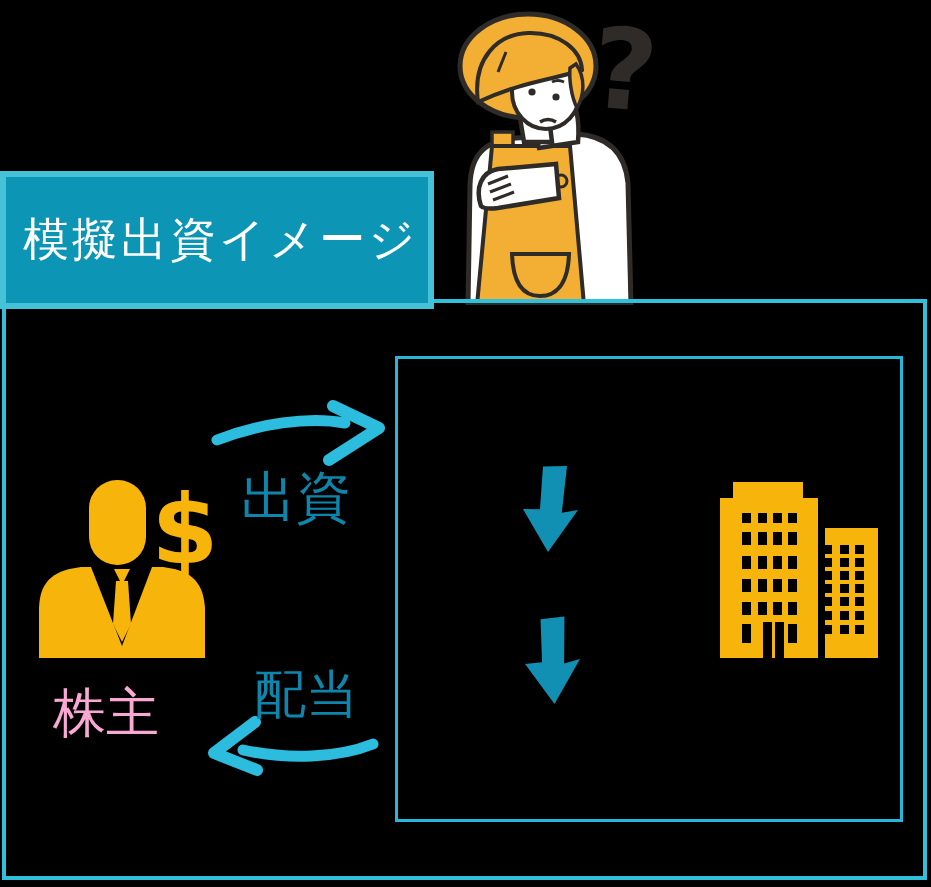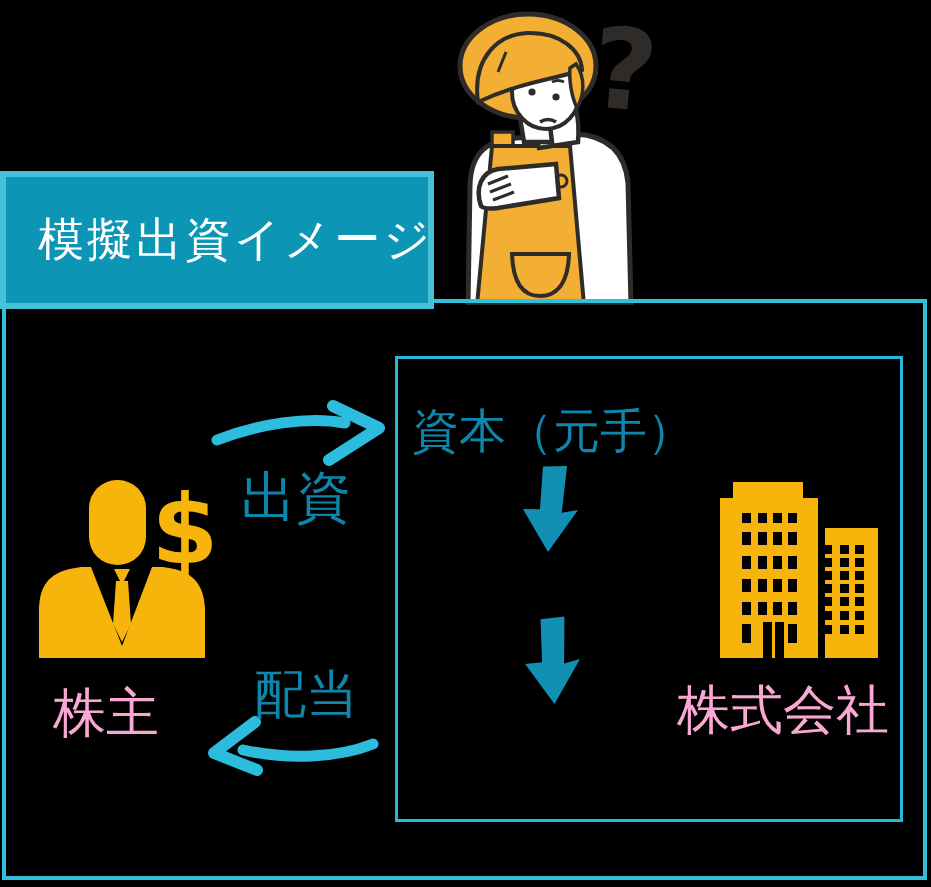--- a/index.html
+++ b/index.html
@@ -16,21 +16,21 @@
     position:absolute;left:395px;top:356px;width:508px;height:466px;
     border:3px solid #25B8D9;box-sizing:border-box;z-index:2;
   }
   .title-box{
     position:absolute;left:0;top:171px;width:434px;height:138px;
     background:#0D95B5;border:6px solid #45C2D8;box-sizing:border-box;
     display:flex;align-items:center;z-index:6;
   }
   .title-box .title-text{
     color:#fff;font-size:46px;font-weight:500;letter-spacing:3px;
-    padding-left:32px;white-space:nowrap;
+    padding-left:17px;white-space:nowrap;
   }
   
   .label{
     position:absolute;transform:translate(-50%,-50%);white-space:nowrap;
     font-weight:500;z-index:3;line-height:1.1;
   }
   .teal{color:#0E86AB;}
   .yellow{color:#f9a8d4;}
   
   .art{position:absolute;z-index:1;}
@@ -174,16 +174,14 @@
     <path d="M 22 3 L 46 1 L 44 48 L 60 44 L 33 88 L 5 47 L 22 46 Z" fill="#1190B4"></path>
   </svg>
 
   <svg class="art" style="left:520px;top:616px;width:64px;height:90px;transform:rotate(-2deg)" viewBox="0 0 64 90">
     <path d="M 22 3 L 46 1 L 44 48 L 60 44 L 33 88 L 5 47 L 22 46 Z" fill="#1190B4"></path>
   </svg>
 
   <div class="label yellow" style="left:106px;top:713px;font-size:53px">株主</div>
   <div class="label teal" style="left:296px;top:497px;font-size:55px">出資</div>
   <div class="label teal" style="left:306px;top:695px;font-size:52px">配当</div>
-  <div class="label teal" style="left:553px;top:431px;font-size:47px">資本（元手）</div>
-  <div class="label yellow" style="left:783px;top:710px;font-size:53px">株式会社</div>
 
 </div>
 
 </body></html>

